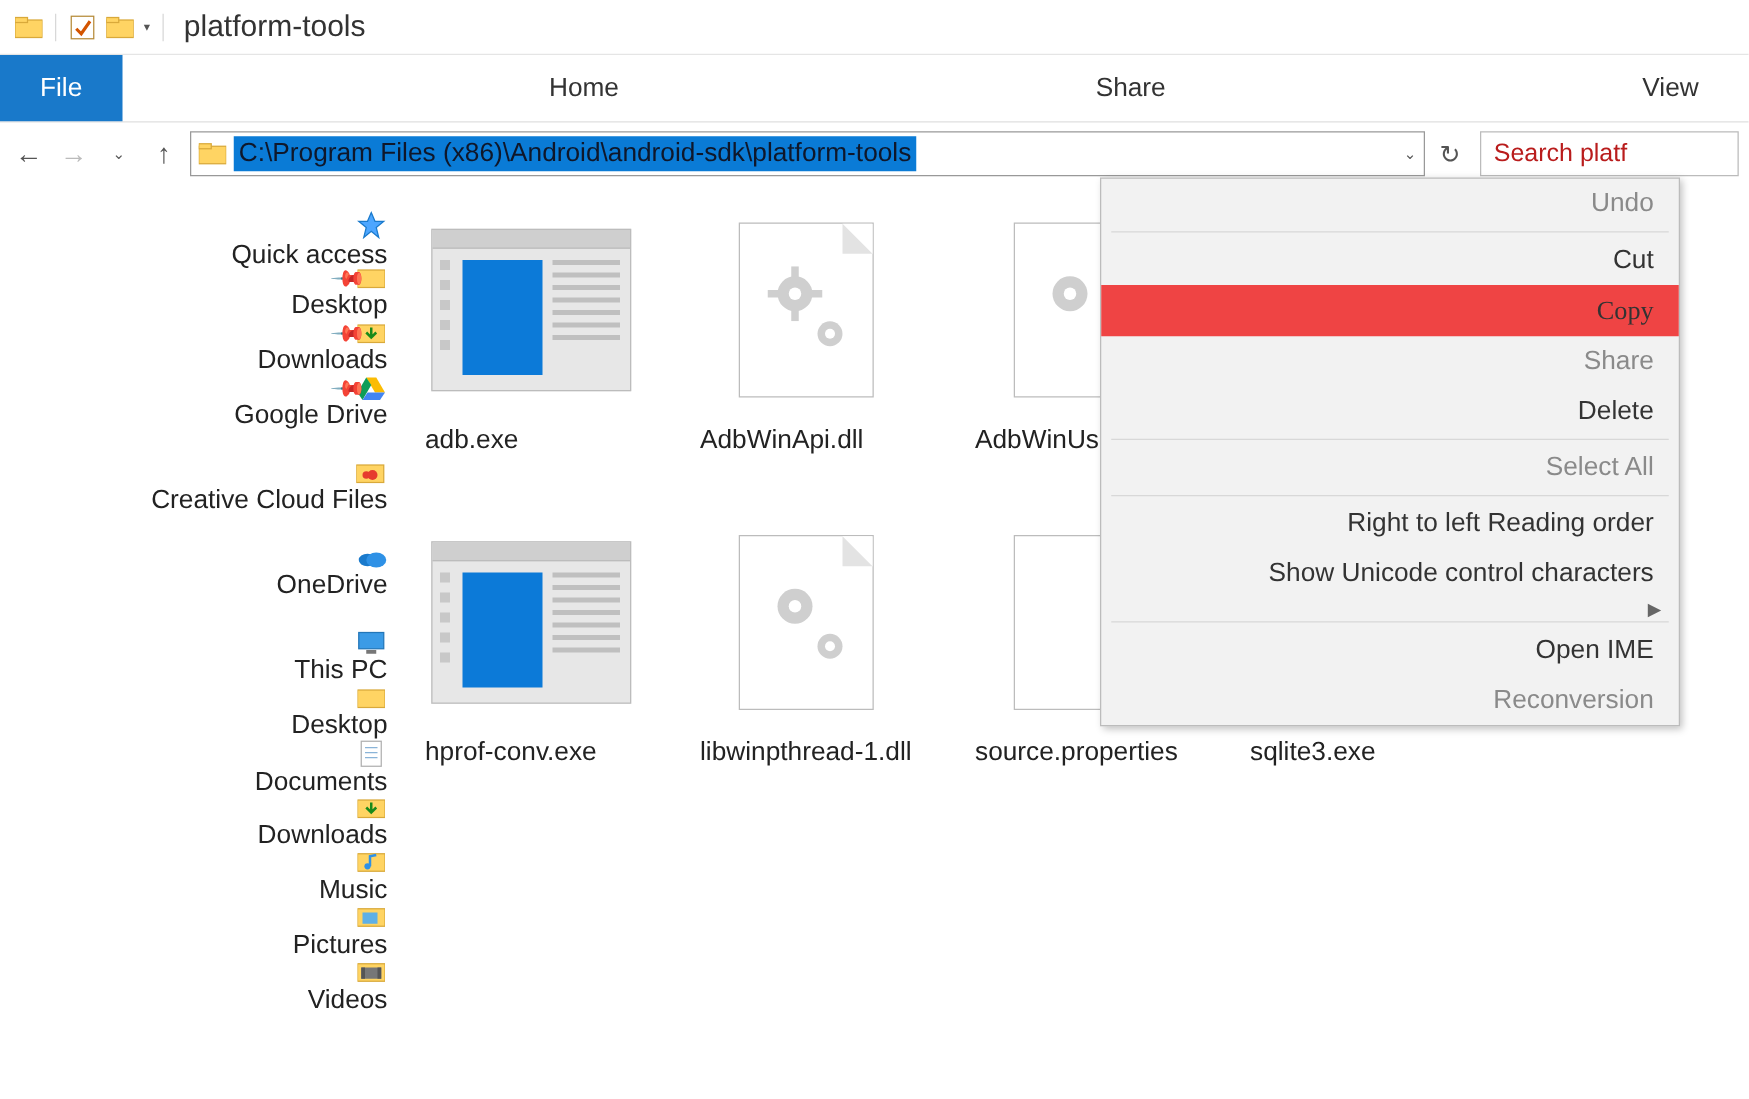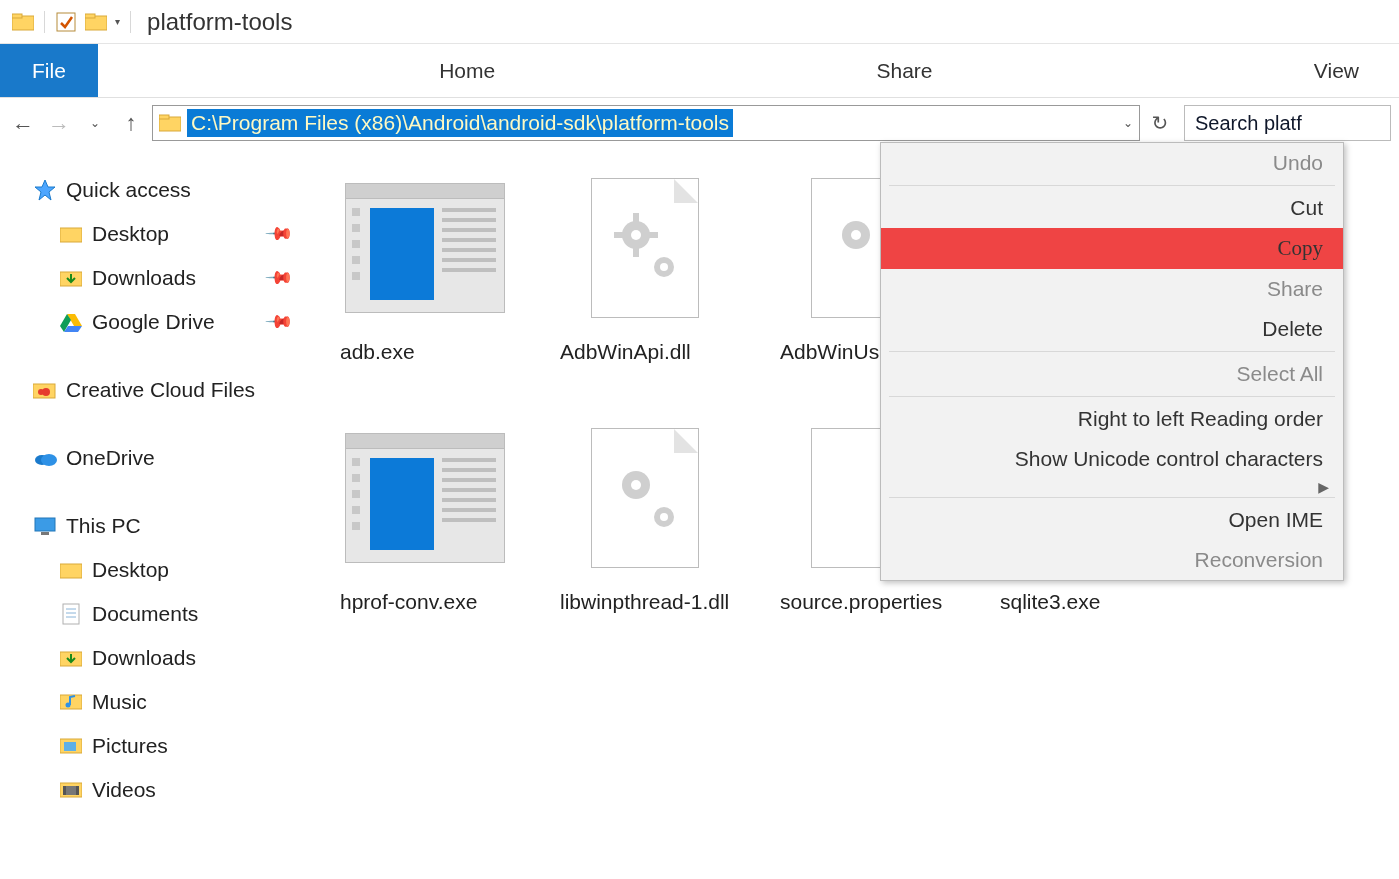--- a/index.html
+++ b/index.html
@@ -15,32 +15,32 @@
   
   .ribbon { display: flex; align-items: stretch; height: 54px; background: #fff; border-bottom: 1px solid #e0e0e0; justify-content: space-between; }
   .ribbon .tab { padding: 0 40px; display: flex; align-items: center; font-size: 21px; color: #333; }
   .ribbon .tab.file { background: #1979ca; color: #fff; padding: 0 32px; }
 
   
   .navrow { display: flex; align-items: center; height: 50px; padding: 4px 8px; gap: 6px; }
   .navbtn { width: 30px; height: 30px; display: flex; align-items: center; justify-content: center; color: #555; font-size: 22px; }
   .addressbar { flex: 0 0 988px; height: 36px; border: 1px solid #999; display: flex; align-items: center; position: relative; background: #fff; }
   .addressbar .folder-ico { margin: 0 6px; display:flex; align-items:center; }
-  .addressbar .path { background: #0a7bd6; color: #fef9c3; font-size: 21px; padding: 2px 4px; white-space: nowrap; }
+  .addressbar .path { background: #0a7bd6; color: #0f172a; font-size: 21px; padding: 2px 4px; white-space: nowrap; }
   .addressbar .caret { position: absolute; right: 6px; color: #555; font-size: 12px; }
   .refreshbtn { width: 28px; height: 36px; display: flex; align-items: center; justify-content: center; color: #555; font-size: 20px; }
-  .searchbox { flex: 1; height: 36px; border: 1px solid #bbb; padding: 0 10px; font-size: 20px; color: #0f172a; display: flex; align-items: center; margin-left: 4px; overflow:hidden; white-space:nowrap;}
+  .searchbox { flex: 1; height: 36px; border: 1px solid #bbb; padding: 0 10px; font-size: 20px; color: #b91c1c; display: flex; align-items: center; margin-left: 4px; overflow:hidden; white-space:nowrap;}
 
   
   .main { display: flex; height: calc(879px - 44px - 54px - 50px); }
 
   
   .sidebar { width: 320px; padding: 20px 10px 10px 32px; font-size: 21px; color: #222; }
   .sidebar .group { margin-bottom: 24px; }
-  .sidebar .item { display: flex; align-items: center; height: 44px; position: relative; }
+  .sidebar .item { display: flex; align-items: flex-end; height: 44px; position: relative; flex-direction: column; }
   .sidebar .item .label { margin-left: 8px; }
   .sidebar .item .pin { position: absolute; right: 20px; color: #7a7a7a; font-size: 18px; transform: rotate(45deg); }
   .sidebar .item.root { margin-left: 0; }
   .sidebar .item.sub { margin-left: 26px; }
   .sidebar .icon-box { width: 26px; height: 26px; display: flex; align-items: center; justify-content: center; }
 
   
   .filelist { flex: 1; padding: 20px 10px 10px 20px; display: flex; flex-wrap: wrap; align-content: flex-start; gap: 0 10px; }
   .fileitem { width: 210px; height: 250px; display: flex; flex-direction: column; align-items: flex-start; }
   .fileitem .thumb { width: 170px; height: 160px; display: flex; align-items: center; justify-content: center; margin-bottom: 10px; }

